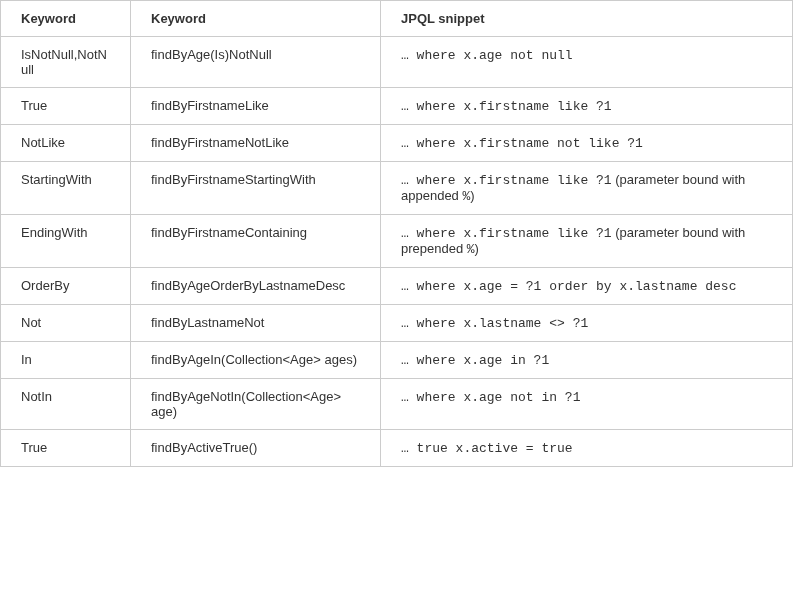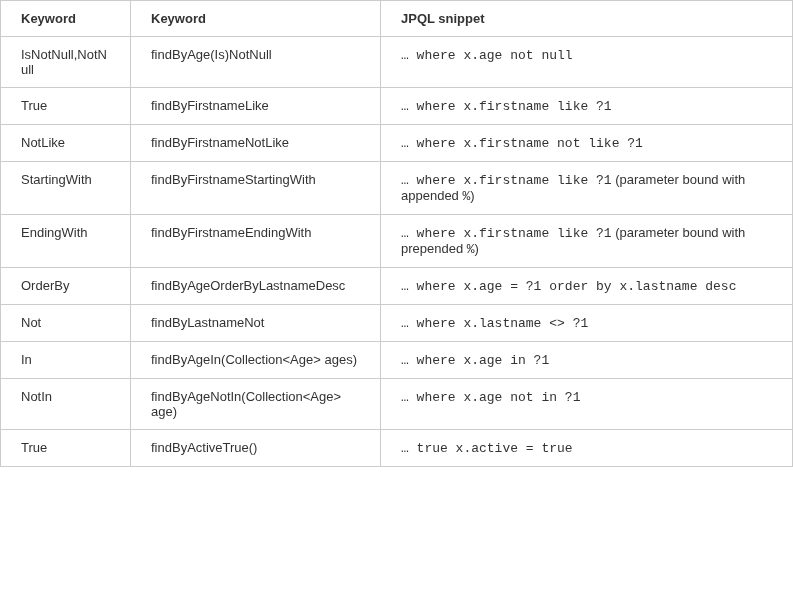--- a/index.html
+++ b/index.html
@@ -81,21 +81,21 @@
         <td class="sample-cell">findByFirstnameNotLike</td>
         <td class="snippet-cell"><span class="snippet-code">… where x.firstname not like ?1</span></td>
       </tr>
       <tr>
         <td class="keyword-cell">StartingWith</td>
         <td class="sample-cell">findByFirstnameStartingWith</td>
         <td class="snippet-cell"><span class="snippet-code">… where x.firstname like ?1</span><span class="snippet-note"> (parameter bound with appended <span class="mono">%</span>)</span></td>
       </tr>
       <tr>
         <td class="keyword-cell">EndingWith</td>
-        <td class="sample-cell">findByFirstnameEndingWith</td>
+        <td class="sample-cell">findByFirstnameContaining</td>
         <td class="snippet-cell"><span class="snippet-code">… where x.firstname like ?1</span><span class="snippet-note"> (parameter bound with prepended <span class="mono">%</span>)</span></td>
       </tr>
       <tr>
         <td class="keyword-cell">OrderBy</td>
         <td class="sample-cell">findByAgeOrderByLastnameDesc</td>
         <td class="snippet-cell"><span class="snippet-code">… where x.age = ?1 order by x.lastname desc</span></td>
       </tr>
       <tr>
         <td class="keyword-cell">Not</td>
         <td class="sample-cell">findByLastnameNot</td>

